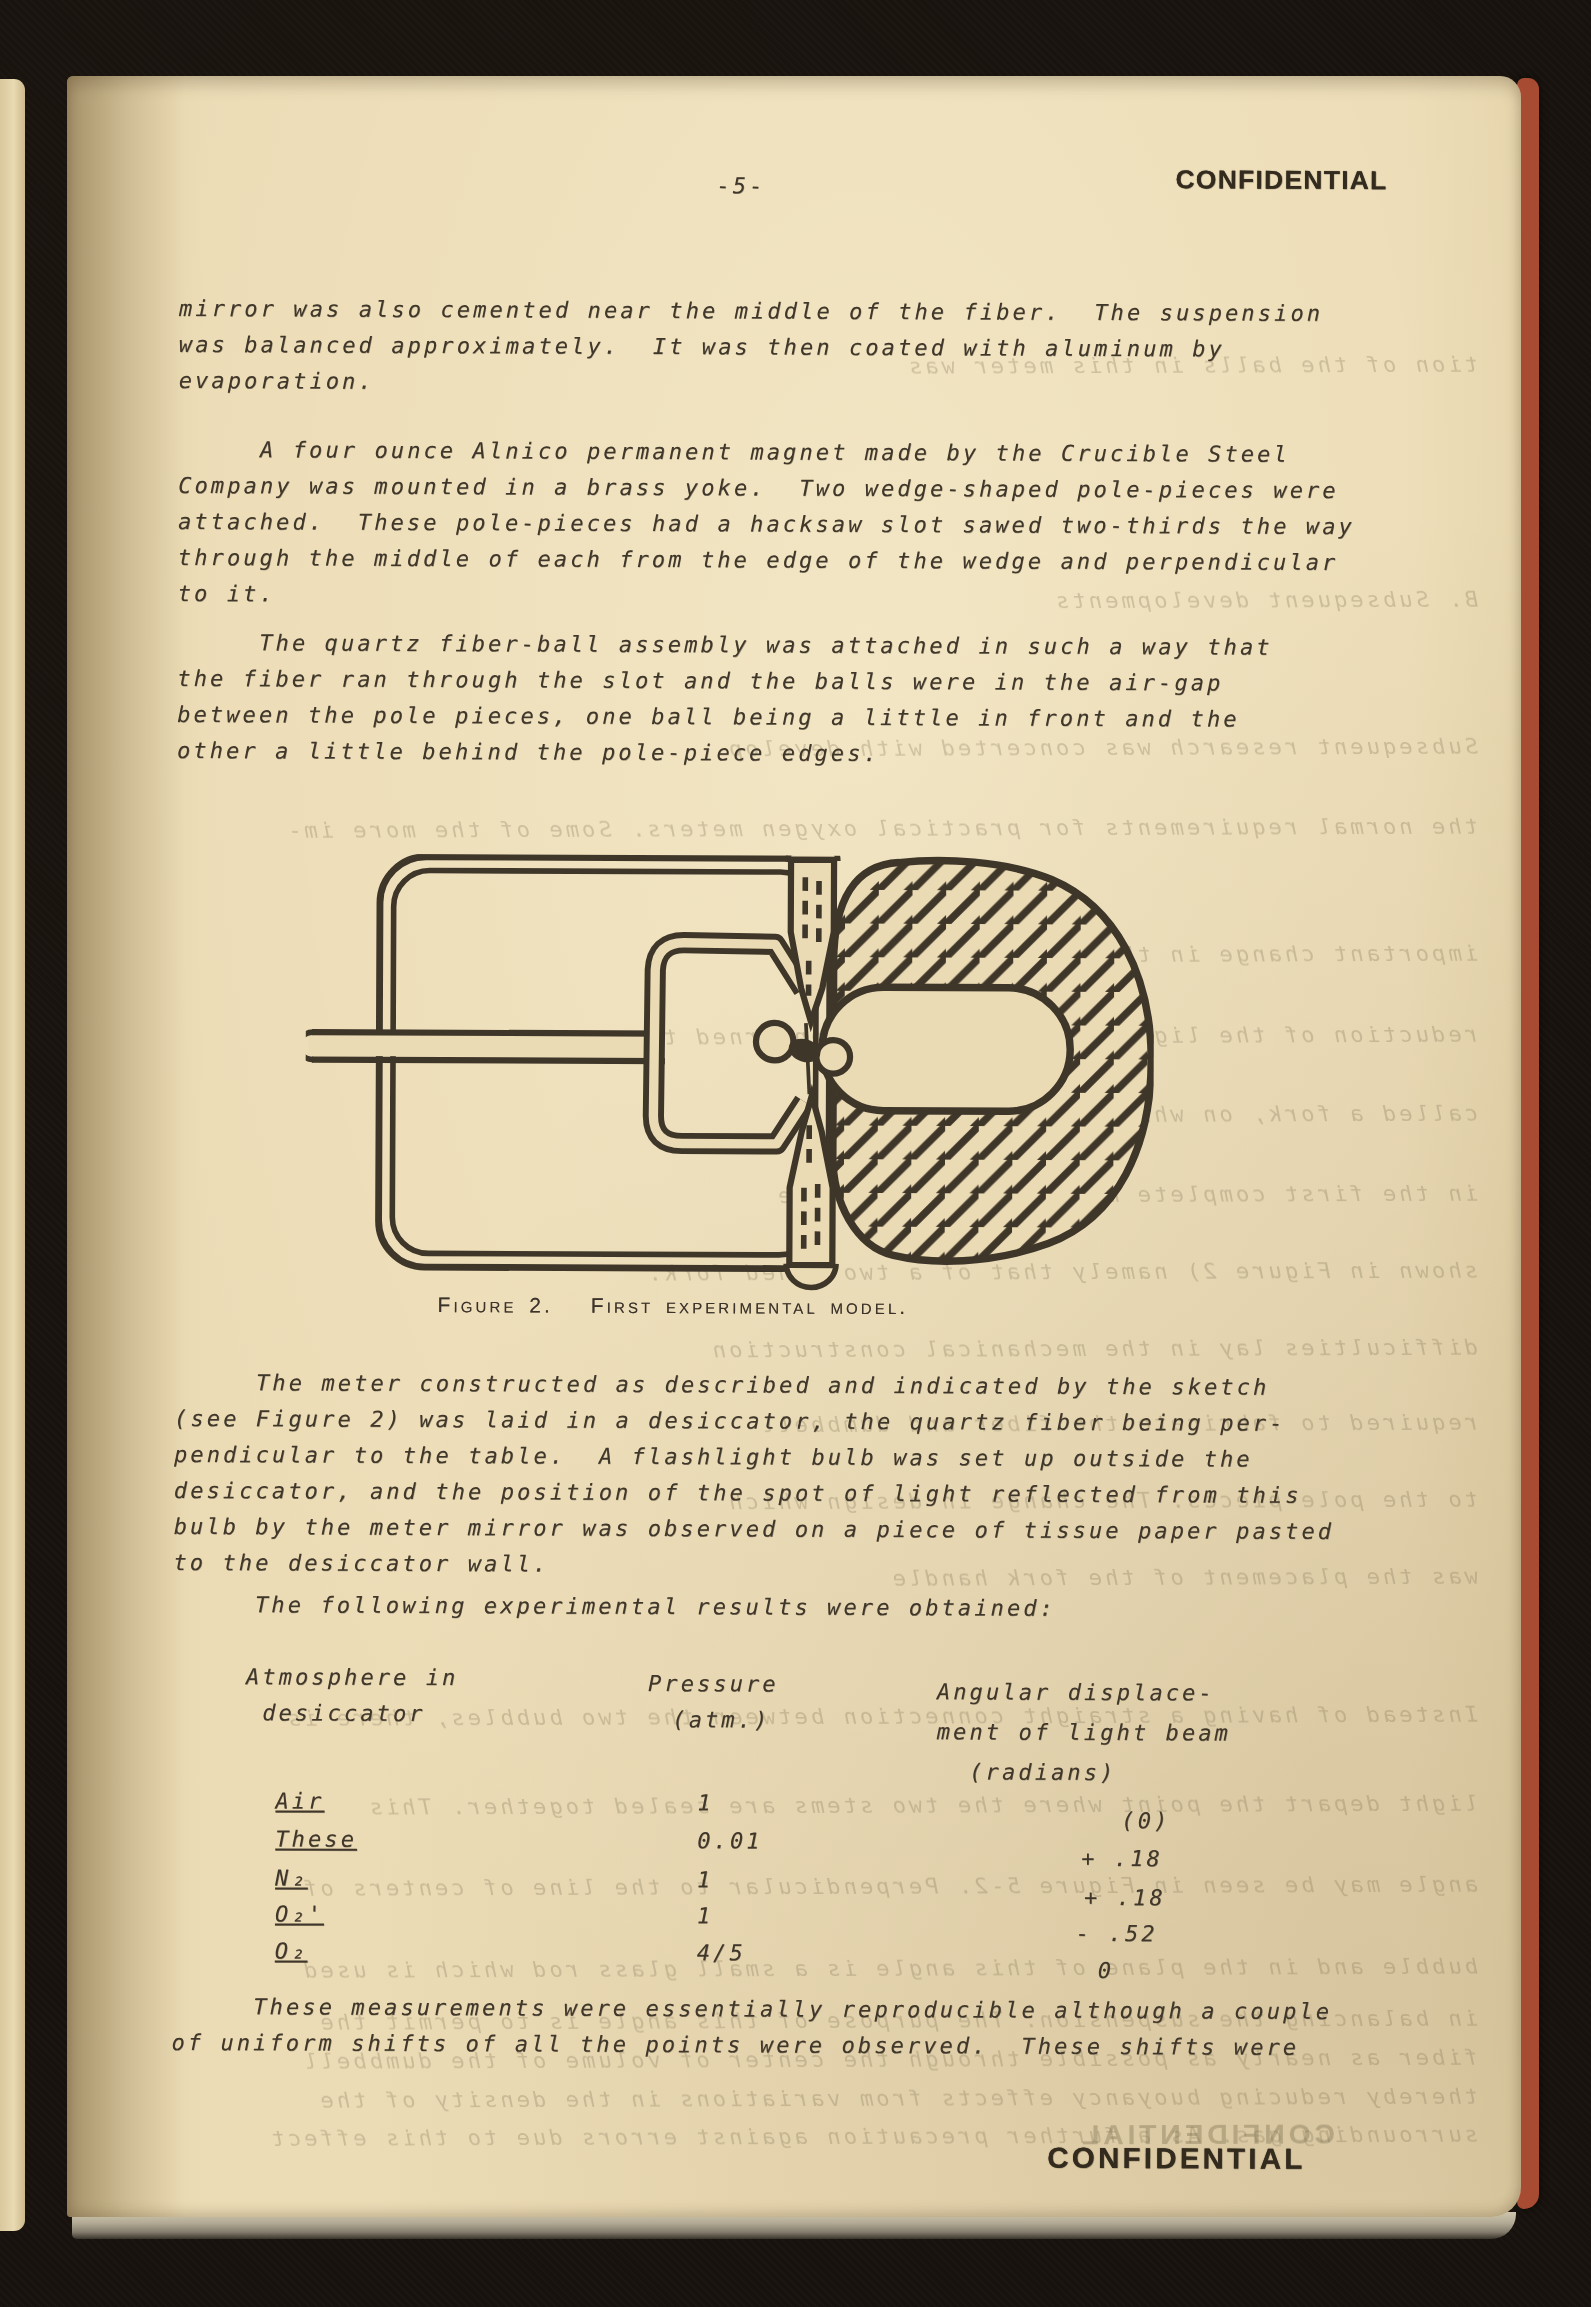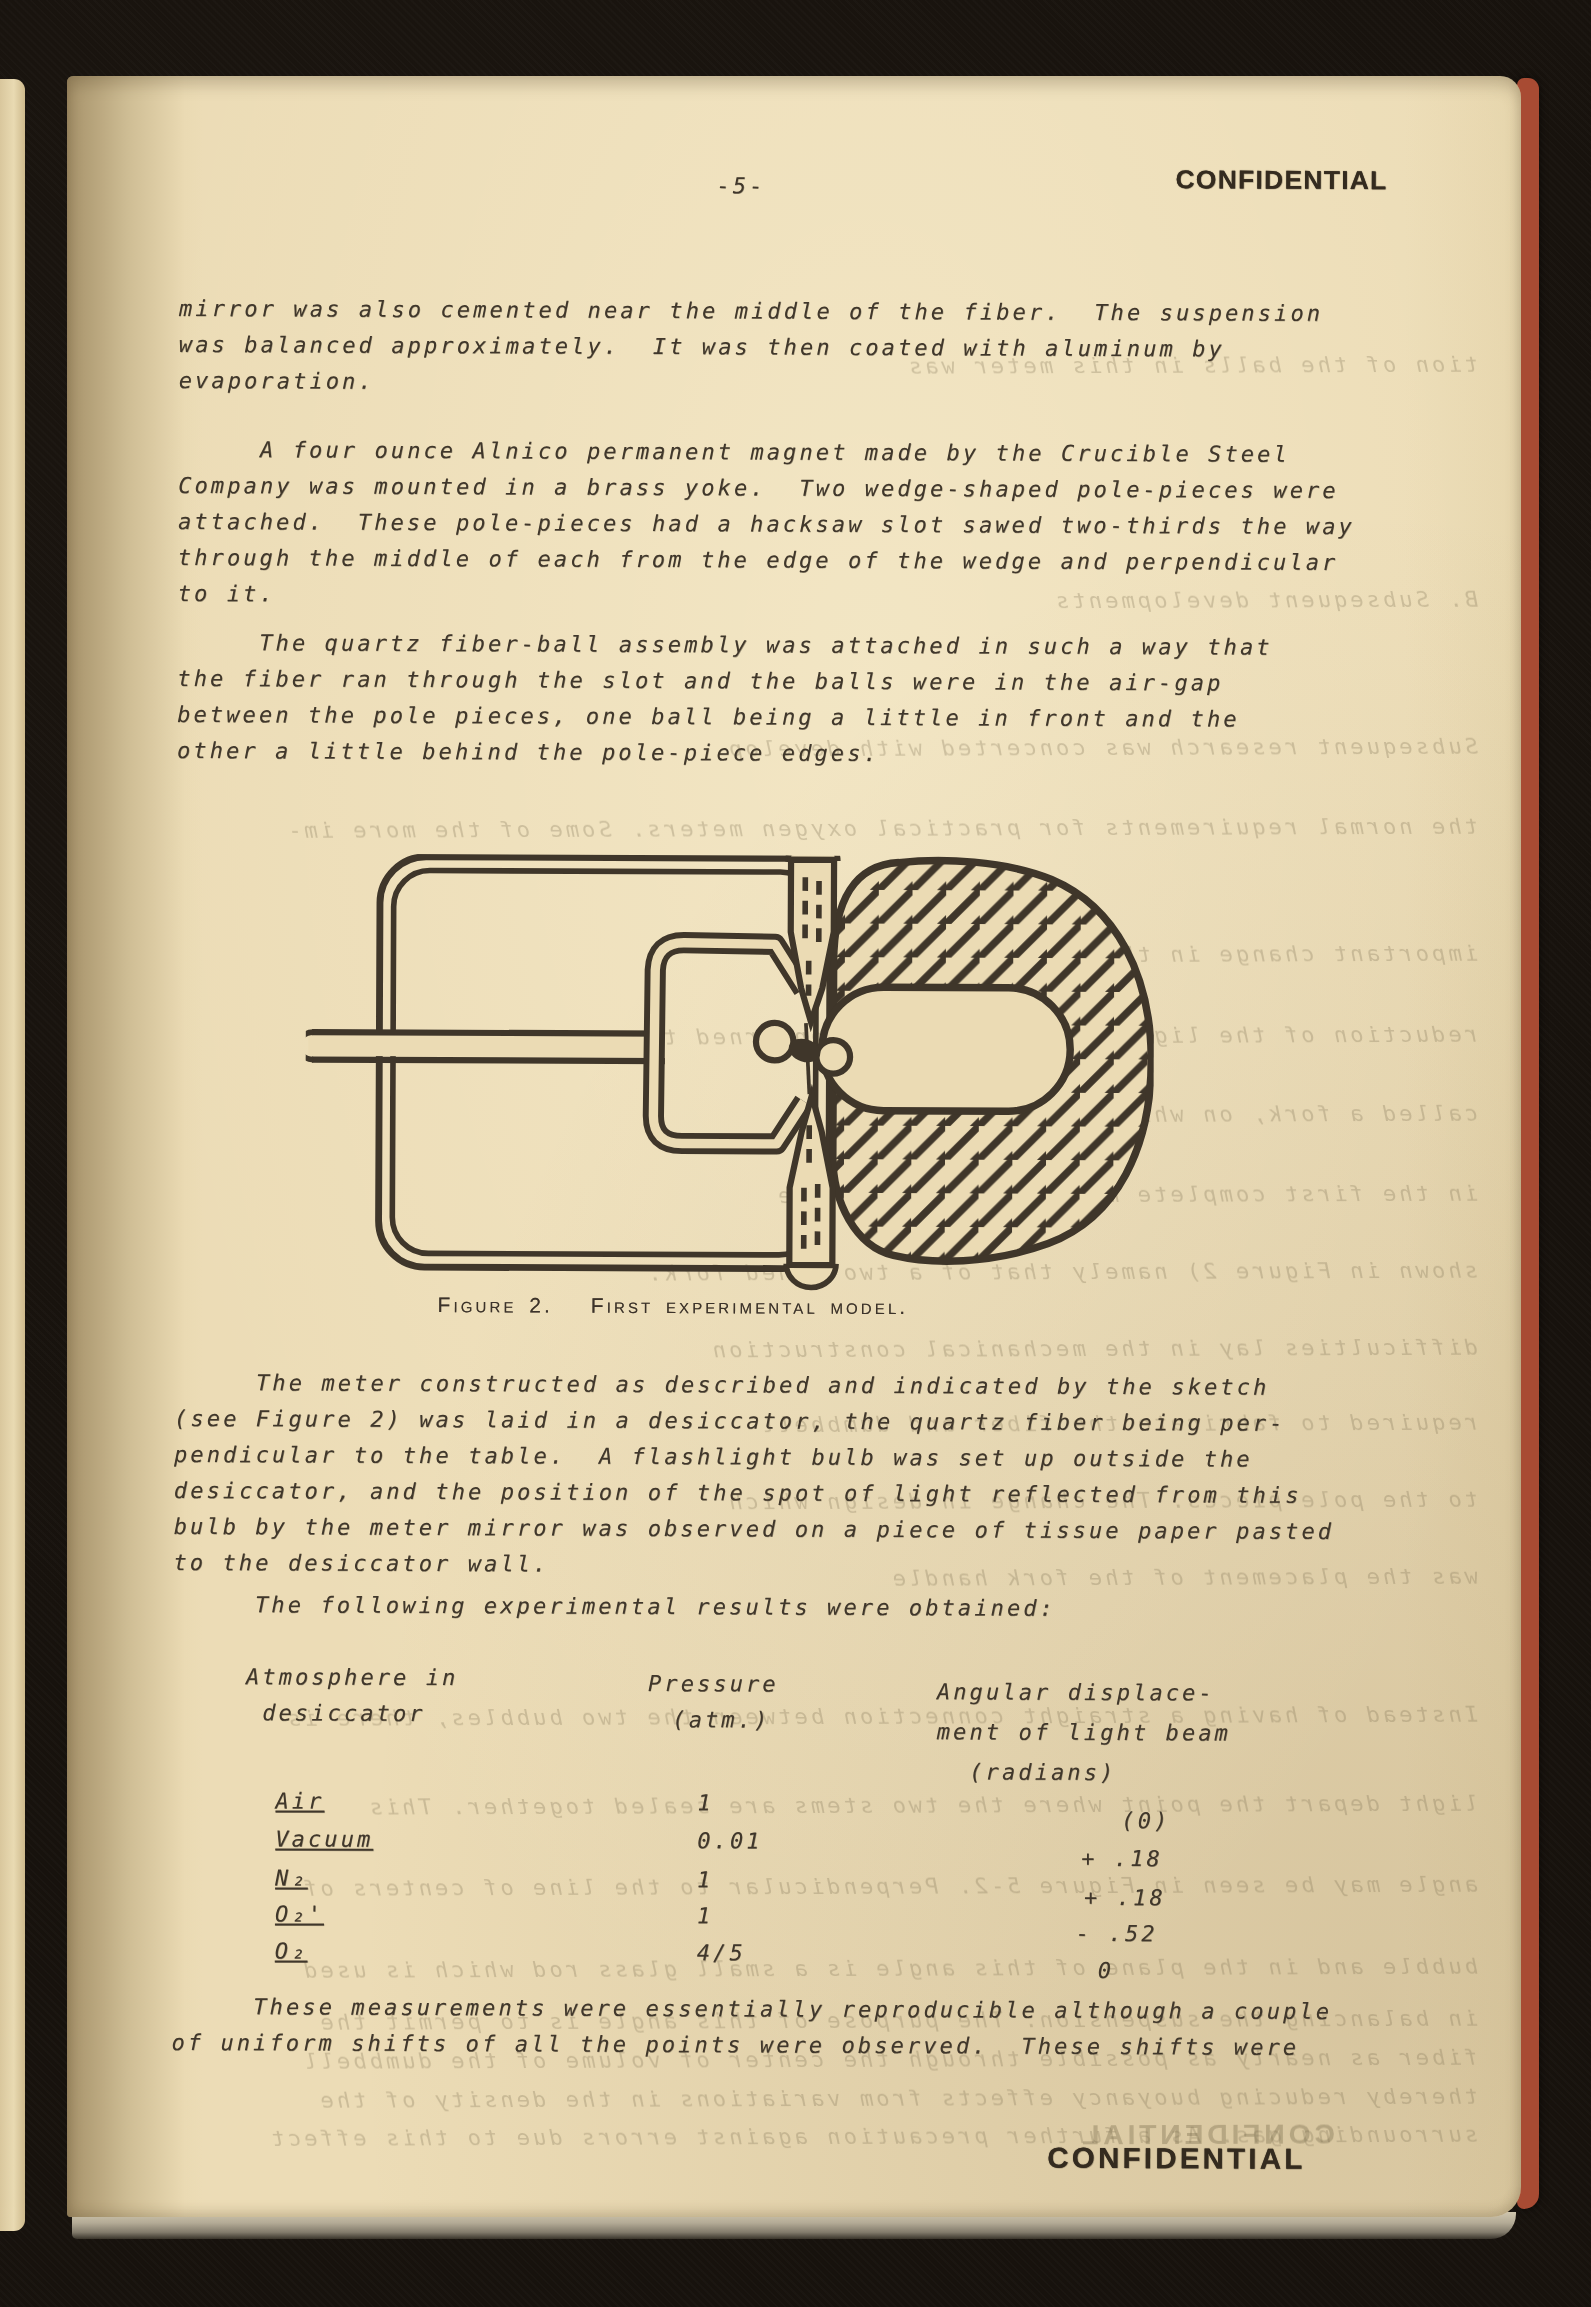--- a/index.html
+++ b/index.html
@@ -241,21 +241,21 @@
         <div class="tw th th3">Angular displace-
 ment of light beam
   (radians)</div>
 
         <div class="trow" style="top:1713px">
           <span class="gas">Air</span>
           <span class="pres">1</span>
           <span class="disp d0">(0)</span>
         </div>
         <div class="trow" style="top:1751px">
-          <span class="gas">Vacuum</span>
+          <span class="gas">These</span>
           <span class="pres">0.01</span>
           <span class="disp d1">+ .18</span>
         </div>
         <div class="trow" style="top:1790px">
           <span class="gas">N₂</span>
           <span class="pres">1</span>
           <span class="disp d2">+ .18</span>
         </div>
         <div class="trow" style="top:1826px">
           <span class="gas">O₂'</span>

